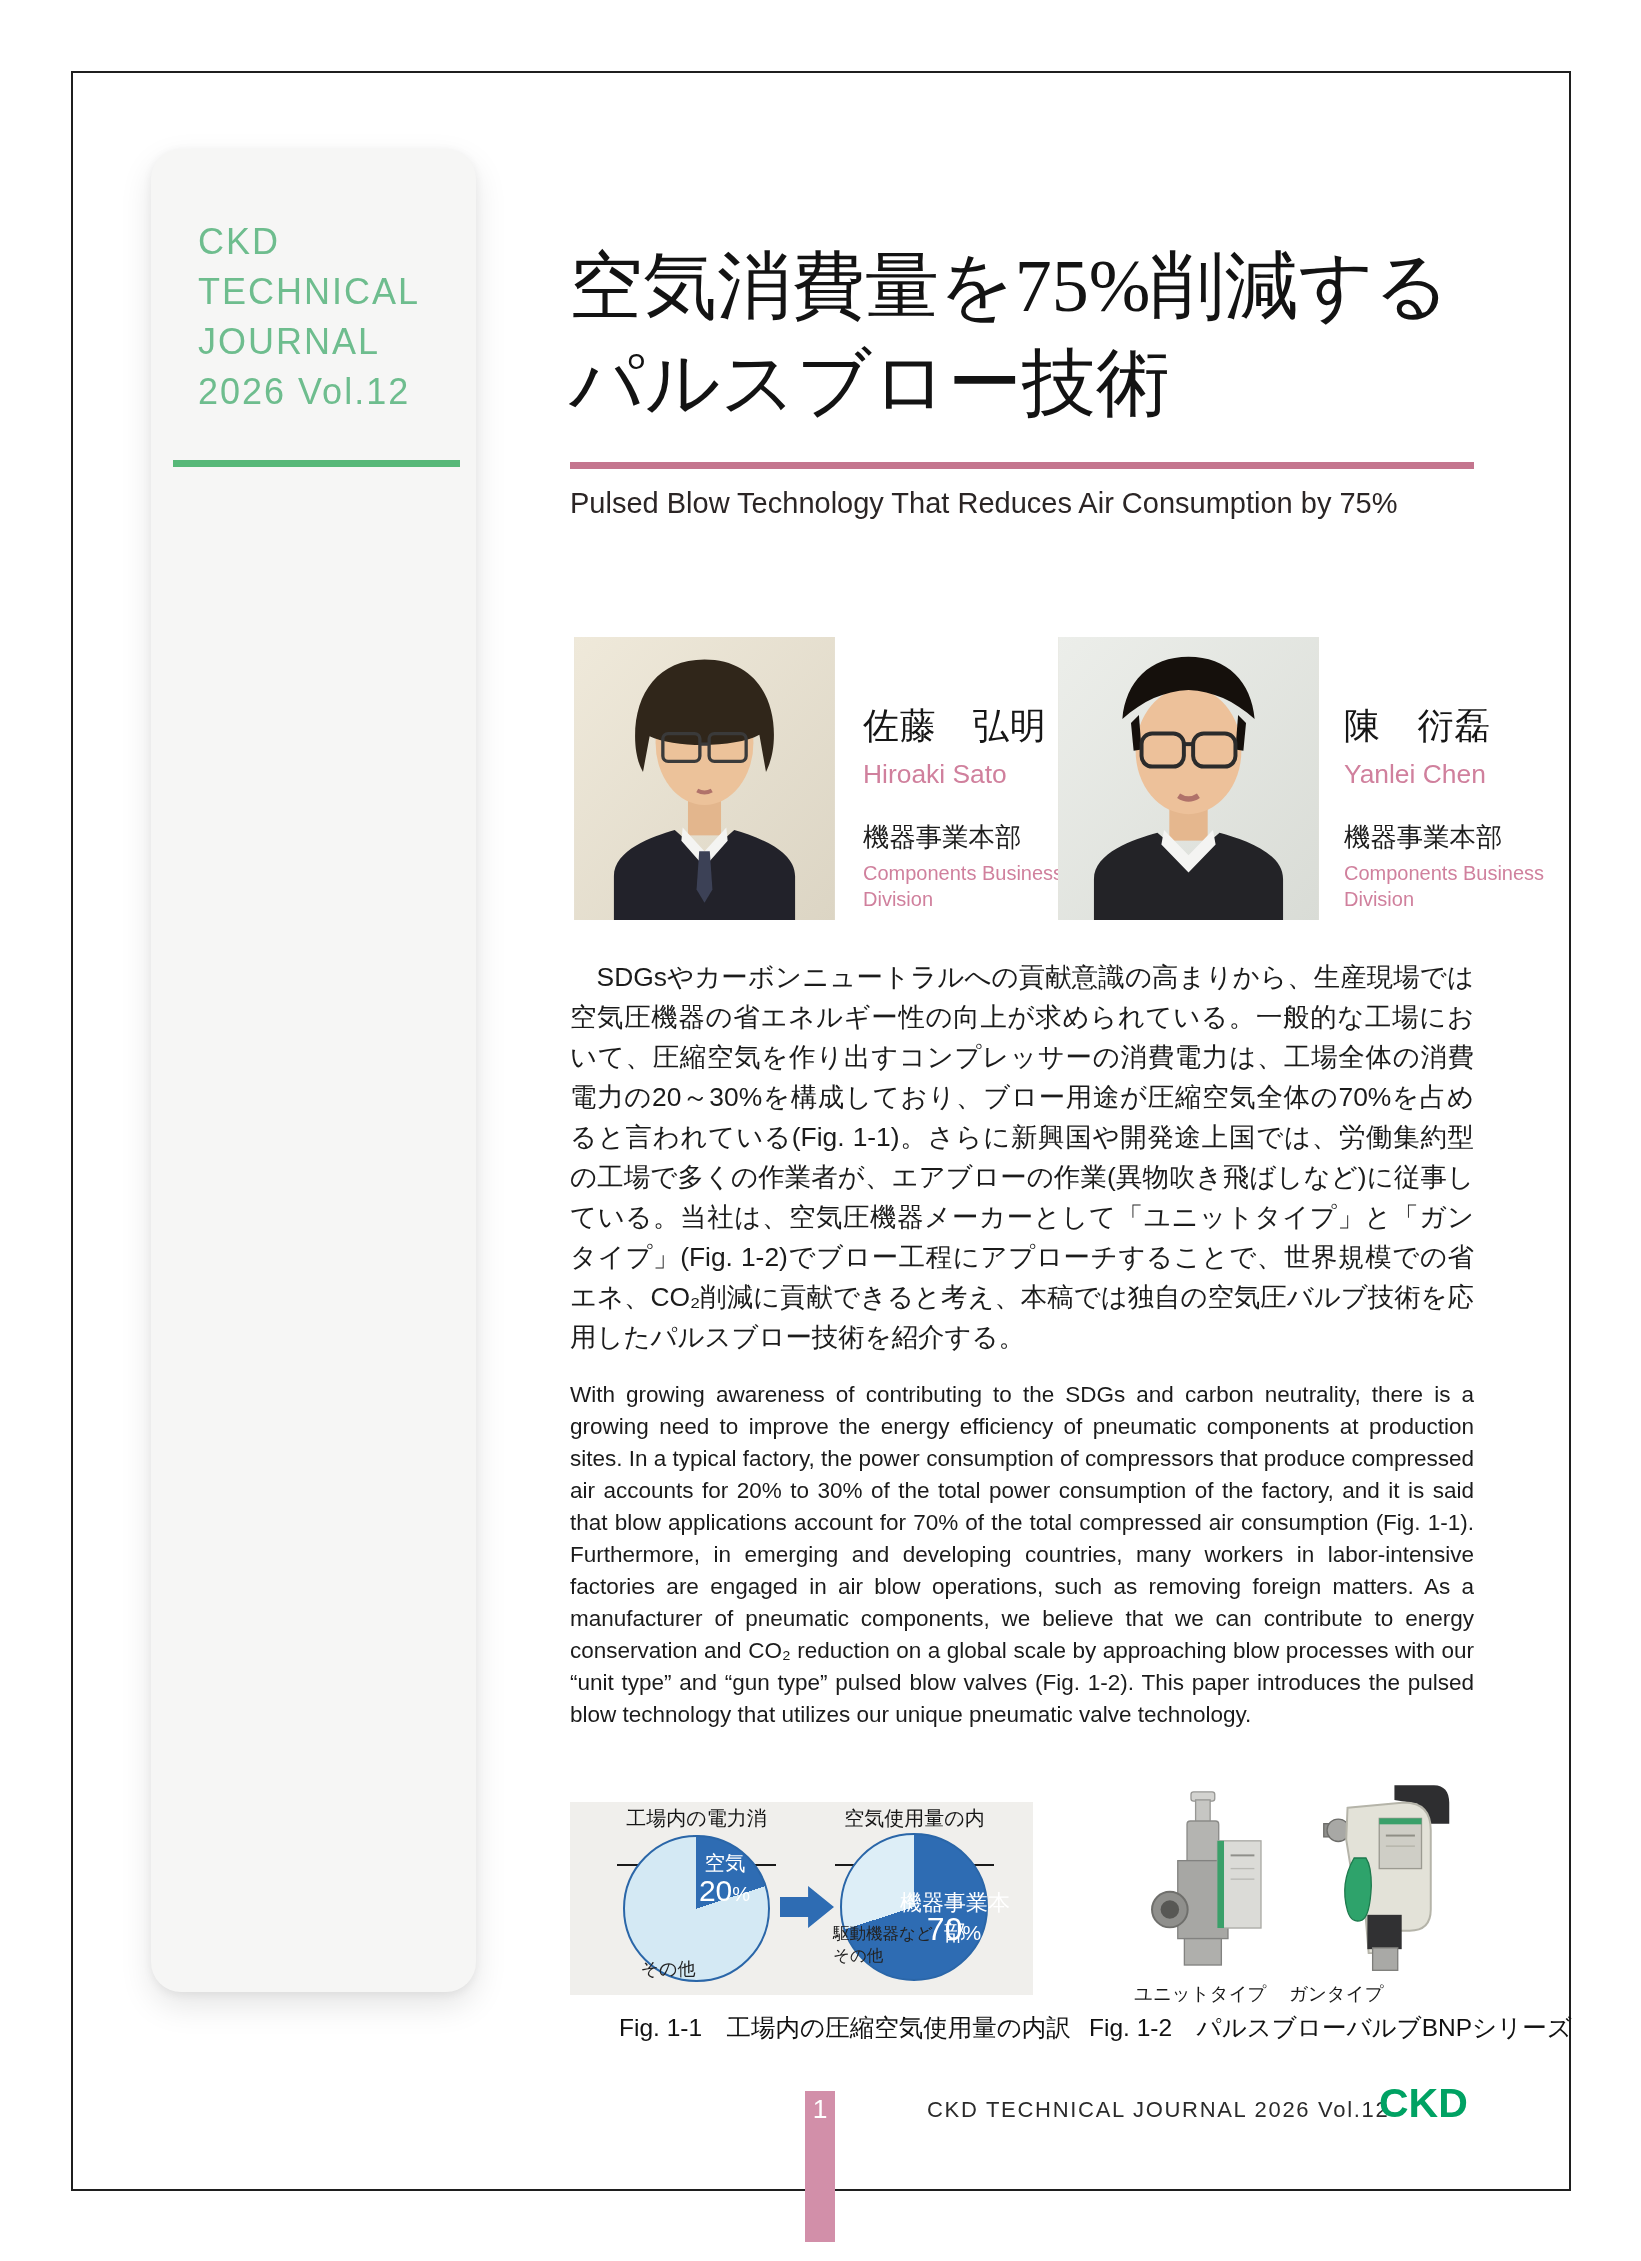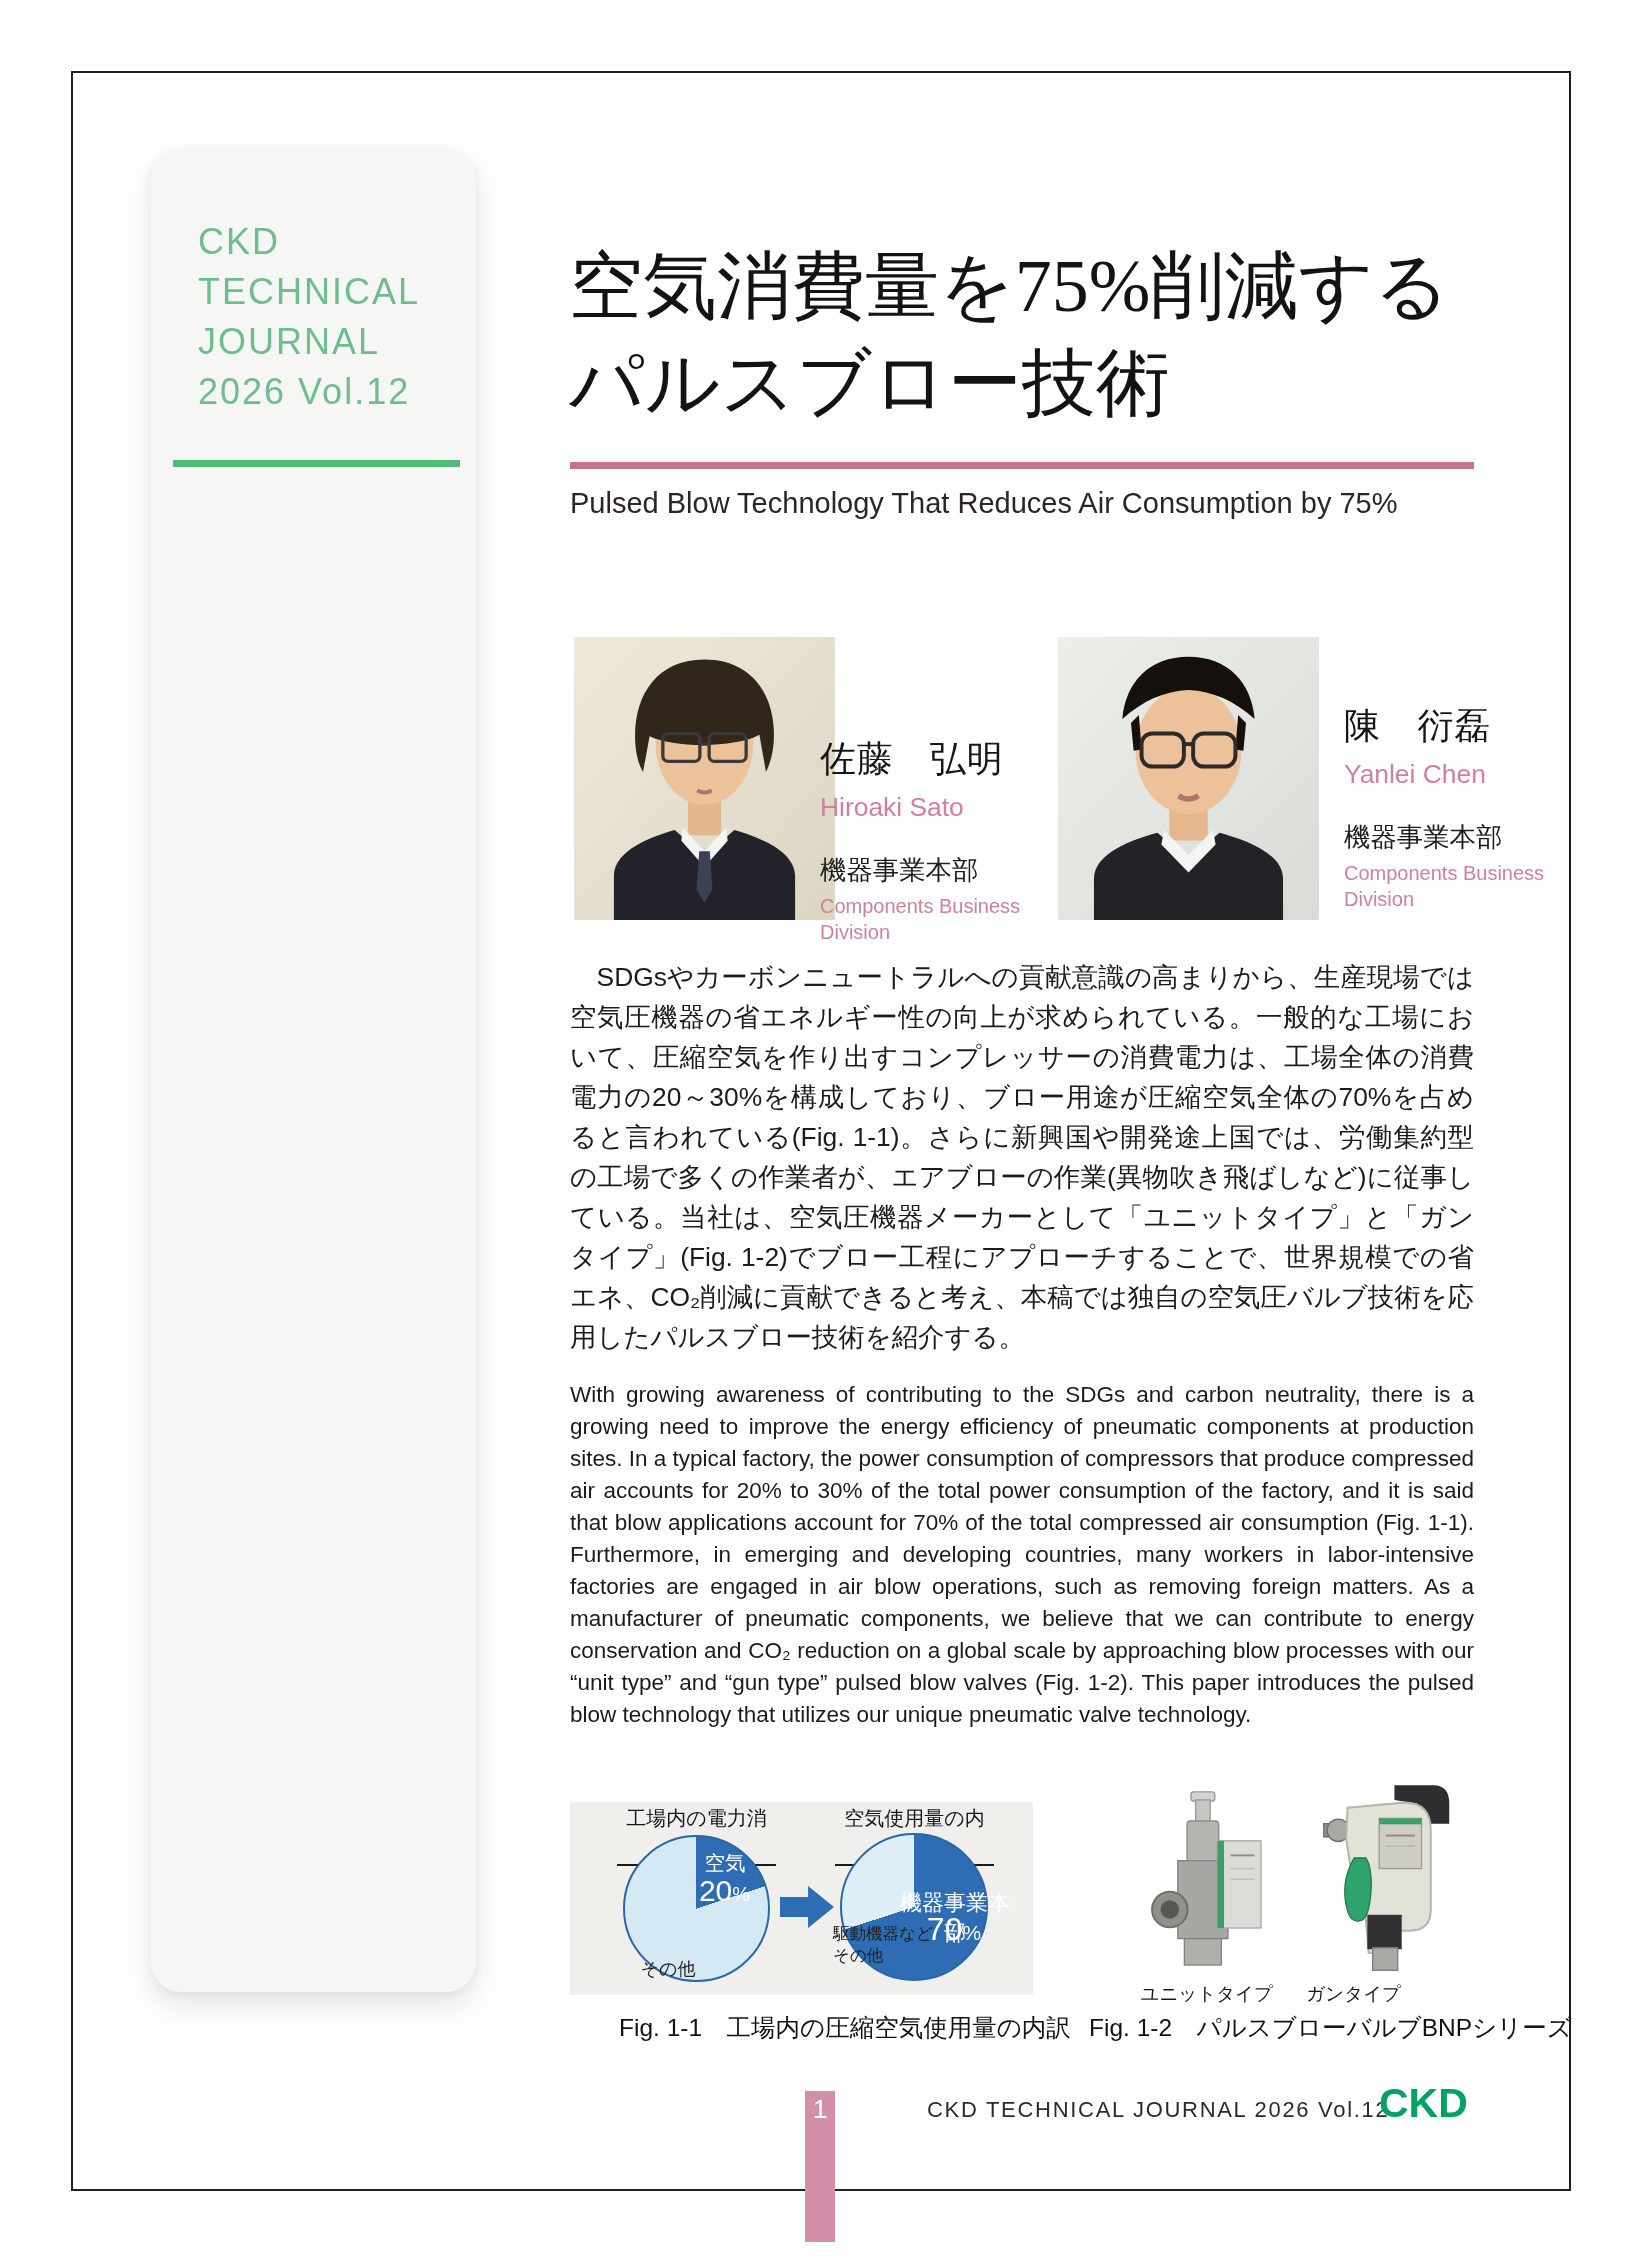--- a/index.html
+++ b/index.html
@@ -16,40 +16,40 @@
   .title-rule{left:570px;top:462px;width:904px;height:6.6px;background:#c4758e;}
   .subtitle{left:570px;top:487px;font-size:29px;color:#2b2525;}
   
   .photo{top:637px;width:261px;height:283px;overflow:hidden;background:#e8e4da;}
   .photo.p1{left:574px;}
   .photo.p2{left:1058px;}
   .a-name{top:702px;font-size:36px;color:#161616;letter-spacing:0.7px;}
   .a-en{top:759px;font-size:26.4px;color:#d0809d;}
   .a-dept{top:820px;font-size:26.4px;color:#1d1d1d;}
   .a-depten{top:860px;font-size:20px;line-height:26.4px;color:#d0809d;width:212px;}
-  .colA{left:820px;margin-top:33px;} .colB{left:1344px;}
+  .colA{left:863px;} .colB{left:1344px;}
   
   .body-ja{left:570px;top:957px;width:904px;font-size:26.4px;line-height:40px;text-align:justify;color:#1b1b1b;}
   .body-en{left:570px;top:1379px;width:904px;font-size:22.5px;line-height:32px;text-align:justify;color:#1b1b1b;}
   
   .fig-panel{left:570px;top:1802px;width:463px;height:193px;background:#f0efec;}
   .pie-title{top:1805px;width:159px;text-align:center;font-size:20px;color:#161616;border-bottom:2px solid #1a1a1a;padding-bottom:4.6px;}
   .pie{border-radius:50%;border:2px solid #2a66a8;box-sizing:border-box;}
   .pie-left{left:623px;top:1835px;width:147px;height:147px;}
   .pie-right{left:840px;top:1833px;width:148px;height:148px;}
   .pie-lab{color:#ffffff;text-align:center;}
   .pie-lab-dark{color:#222222;text-align:center;margin-top:48px;}
   .big-num{font-size:30px;font-weight:400;}
   .big-num .pct{font-size:20px;}
   .big-num2{font-size:32px;}
   .big-num2 .pct{font-size:21px;}
   .arrow{left:780px;top:1886px;width:54px;height:42px;background:#2e6cb3;
          clip-path:polygon(0 26%,52% 26%,52% 0,100% 50%,52% 100%,52% 74%,0 74%);}
   .fig-caption{top:2011px;font-size:24.5px;color:#111111;}
-  .fig2-label{top:1981px;font-size:18.5px;color:#191919;text-align:right;}
+  .fig2-label{top:1981px;font-size:18.5px;color:#191919;text-align:left;}
   
   .pagenum-bar{left:805px;top:2091px;width:30px;height:151px;background:#d28fa9;color:#ffffff;
                font-size:26.4px;text-align:center;padding-top:2.6px;box-sizing:border-box;}
   .footer-line{left:927px;top:2097px;font-size:22px;letter-spacing:1.7px;color:#2b2b2b;}
   .footer-logo{left:1379px;top:2080px;font-size:41px;font-weight:800;color:#00a263;letter-spacing:0px;}
 </style>
 </head>
 <body>
 
 <div>

